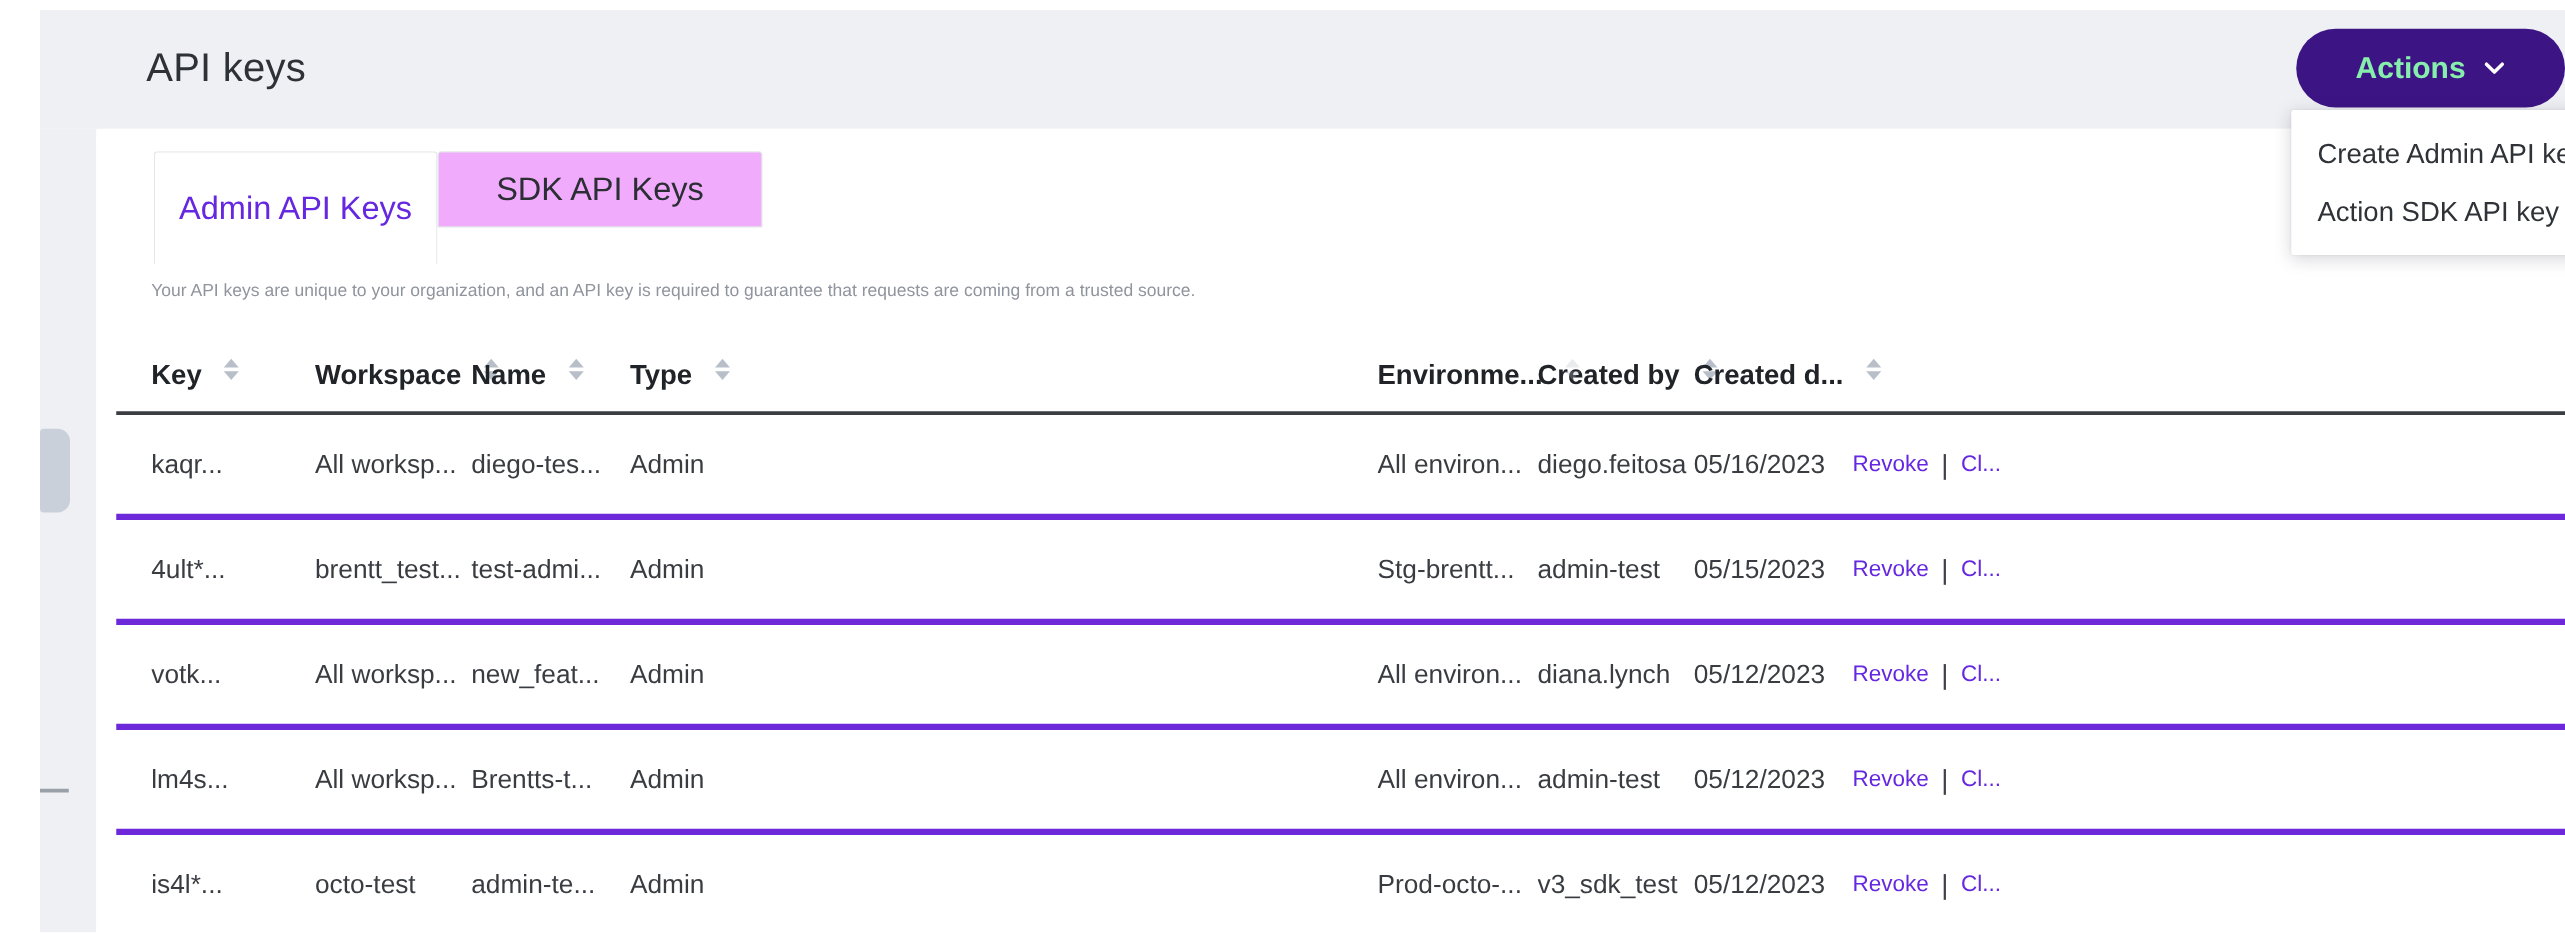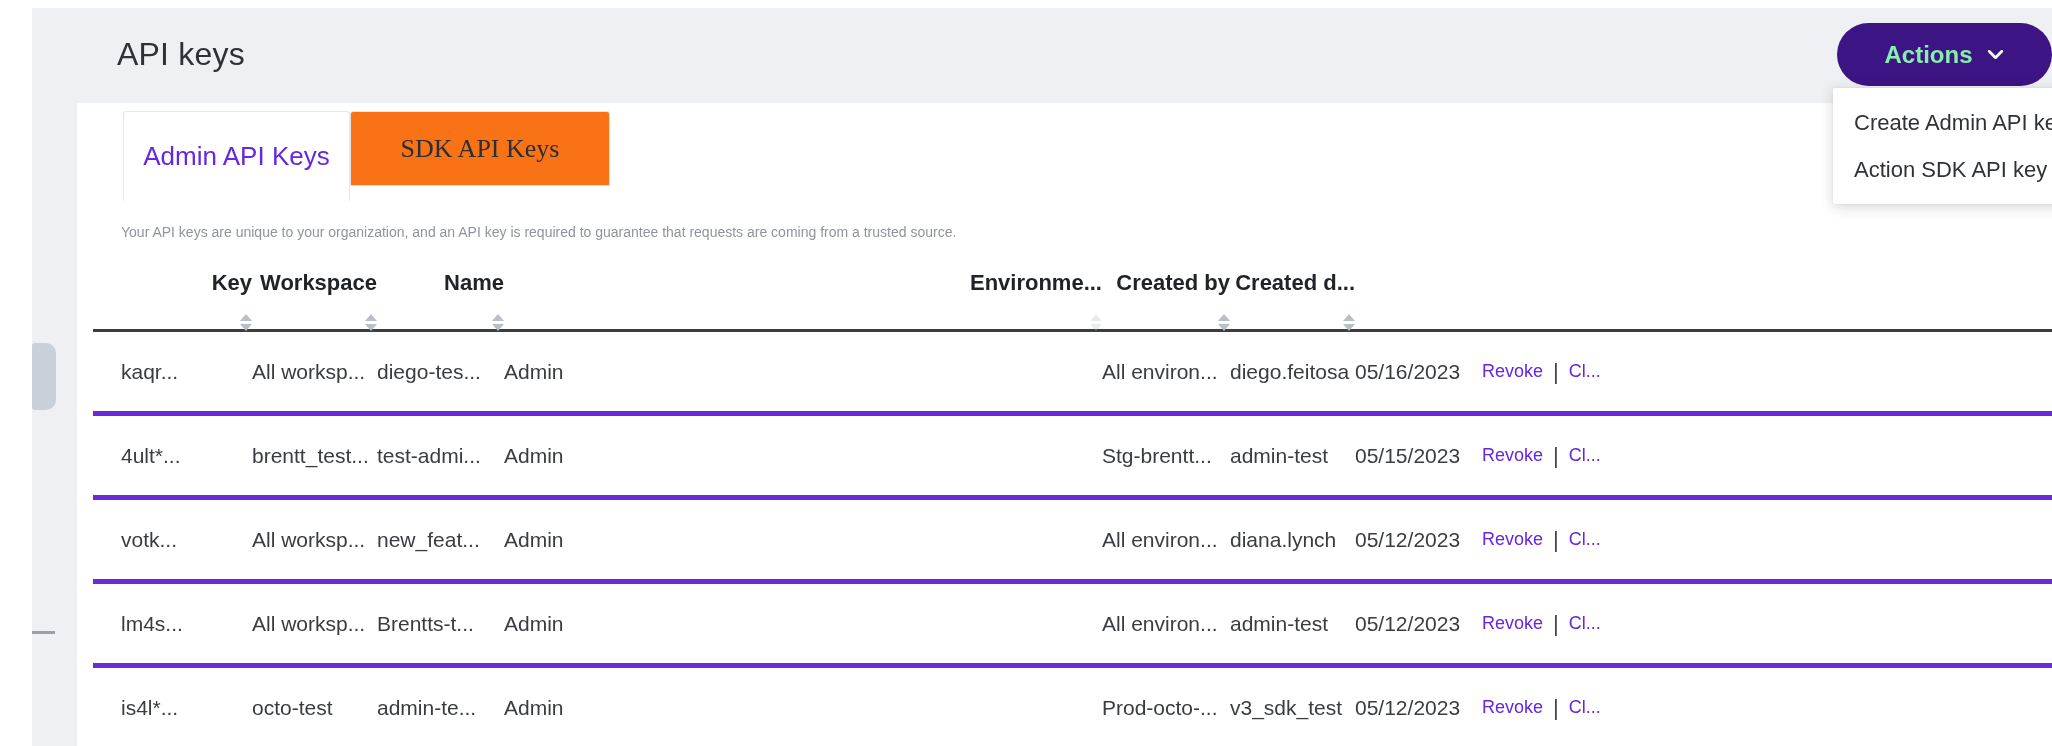--- a/index.html
+++ b/index.html
@@ -38,46 +38,46 @@
   }
   .dd-item {
     height:47px; display:flex; align-items:center; padding-left:21px;
     font-size:22px; color:#2f3237; cursor:pointer; white-space:nowrap;
   }
 
   
   .card { position:absolute; left:45px; top:103px; width:2007px; height:643px; background:#ffffff; border-radius:6px 0 0 0; }
 
   
-  .tab { position:absolute; top:8px; display:flex; align-items:center; justify-content:center;
+  .tab { position:absolute; top:18px; display:flex; align-items:center; justify-content:center;
          font-size:26px; cursor:pointer; }
   .tab-active {
     left:46px; width:227px; height:90px; background:#ffffff;
     border:1px solid #e4e6e9; border-bottom:none; border-radius:3px 3px 0 0;
     color:#6527e0; z-index:2;
   }
   .tab-inactive {
-    left:273px; width:260px; height:75px; background:#f97316;
-    border:1px solid #e4e6e9; border-radius:3px 3px 0 0; color:#2b2e33;font-family:Liberation Serif, serif;
+    left:273px; width:260px; height:61px; background:#f0abfc;
+    border:1px solid #e4e6e9; border-radius:3px 3px 0 0; color:#2b2e33;
   }
 
   .desc {
     position:absolute; left:44px; top:115px; font-size:14px; line-height:28px;
     color:#8f949d; white-space:nowrap;
   }
 
   
   .table { position:absolute; left:16px; right:0; top:167px; }
   .thead, .trow {
     display:grid; padding-left:28px;
     grid-template-columns:131px 125px 127px 598px 128px 125px 127px 1fr;
     align-items:center;
   }
   .thead { height:62px; border-bottom:3px solid #3a3d42; }
-  .th { display:flex; align-items:flex-end; gap:18px; font-size:22px; font-weight:700; color:#202327; white-space:nowrap;flex-direction:column; }
+  .th { display:flex; align-items:flex-start; gap:18px; font-size:22px; font-weight:700; color:#202327; white-space:nowrap; }
   .sort { display:inline-flex; flex-direction:column; gap:3px; }
   .sort .tri-up   { width:0; height:0; border-left:6px solid transparent; border-right:6px solid transparent; border-bottom:7px solid #b9bfc8; }
   .sort .tri-down { width:0; height:0; border-left:6px solid transparent; border-right:6px solid transparent; border-top:7px solid #b9bfc8; }
   .sort.faint { opacity:0.3; }
   .trow { height:84px; border-bottom:5px solid #6d28d9; }
   .td { font-size:21px; color:#393c41; white-space:nowrap; overflow:hidden; }
   .td-actions { display:flex; align-items:center; gap:10px; }
   .link { color:#6527e0; cursor:pointer; text-decoration:none; font-size:18px; white-space:nowrap; }
   .sep { color:#3f4248; font-size:22px; }
 </style>
@@ -133,20 +133,27 @@
             </span>
           </div>
           <div class="th">
             <span>Name</span>
             <span class="sort">
               <span class="tri-up"></span>
               <span class="tri-down"></span>
             </span>
           </div>
           <div class="th">
+            <span>Type</span>
+            <span class="sort">
+              <span class="tri-up"></span>
+              <span class="tri-down"></span>
+            </span>
+          </div>
+          <div class="th">
             <span>Environme...</span>
             <span class="sort faint">
               <span class="tri-up"></span>
               <span class="tri-down"></span>
             </span>
           </div>
           <div class="th">
             <span>Created by</span>
             <span class="sort">
               <span class="tri-up"></span>

